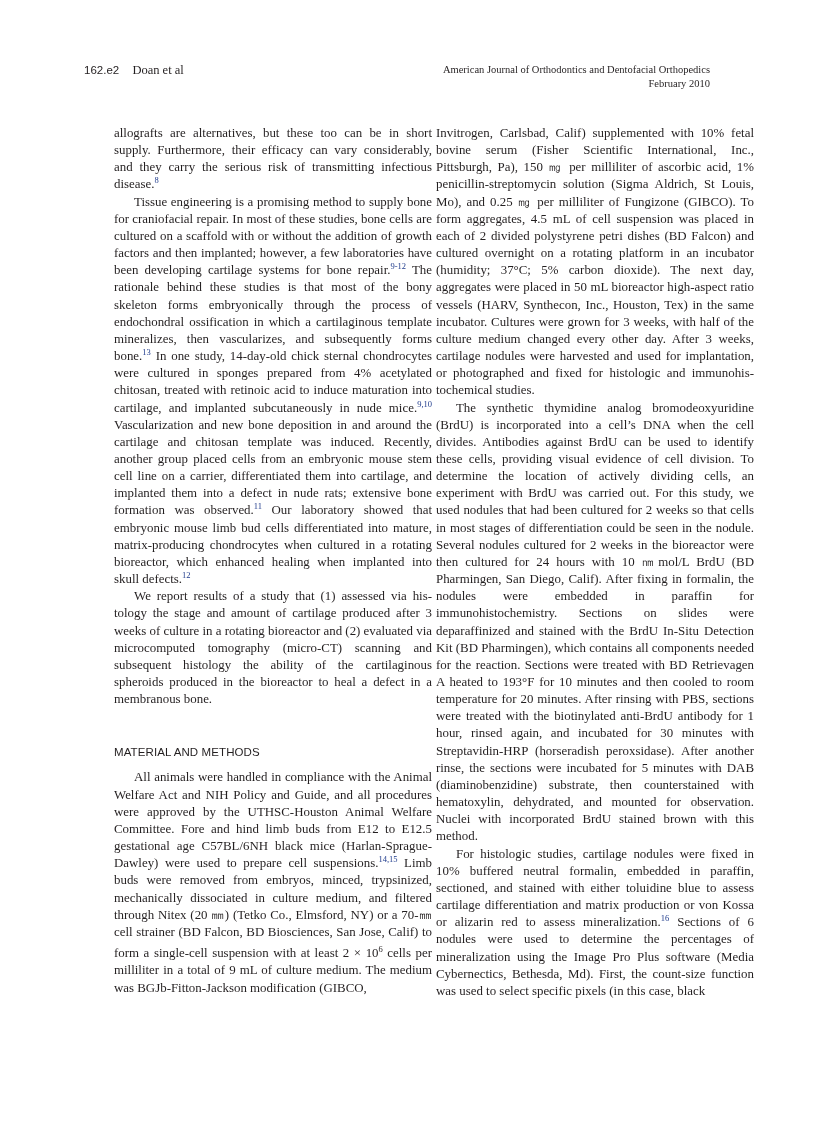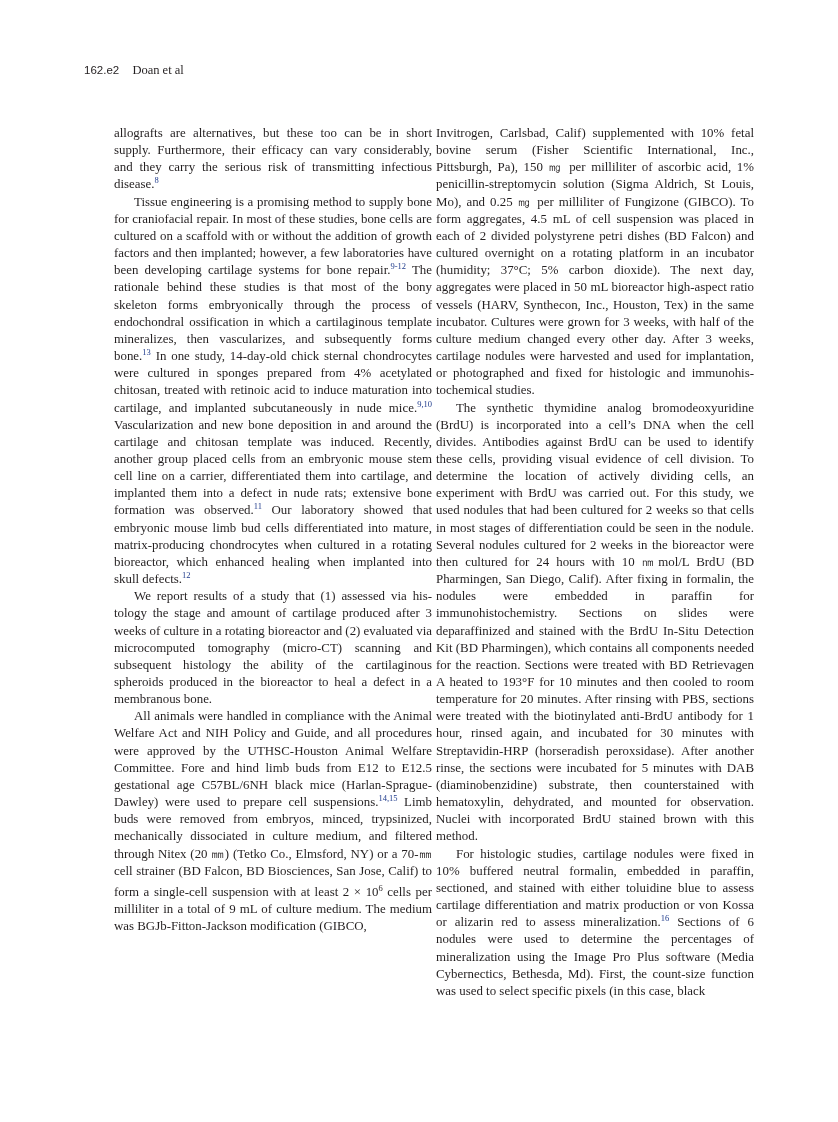--- a/index.html
+++ b/index.html
@@ -20,28 +20,33 @@
 </head>
 <body>
 
 <div class="page">
 
   <div class="hdr-left">
     <span class="pg">162.e2</span>
     <span class="auth">Doan et al</span>
   </div>
 
+  <div class="hdr-right">
+    <div>American Journal of Orthodontics and Dentofacial Orthopedics</div>
+    <div>February 2010</div>
+  </div>
 
   <div class="col col-left">
     <p><span>allografts are alternatives, but these too can be in short supply. Furthermore, their efficacy can vary consider­ably, and they carry the serious risk of transmitting infectious disease.</span><sup class="cite">8</sup></p>
 
     <p class="indent"><span>Tissue engineering is a promising method to supply bone for craniofacial repair. In most of these studies, bone cells are cultured on a scaffold with or without the addition of growth factors and then implanted; how­ever, a few laboratories have been developing cartilage systems for bone repair.</span><sup class="cite">9-12</sup><span> The rationale behind these studies is that most of the bony skeleton forms embryon­ically through the process of endochondral ossification in which a cartilaginous template mineralizes, then vas­cularizes, and subsequently forms bone.</span><sup class="cite">13</sup><span> In one study, 14-day-old chick sternal chondrocytes were cultured in sponges prepared from 4% acetylated chitosan, treated with retinoic acid to induce maturation into cartilage, and implanted subcutaneously in nude mice.</span><sup class="cite">9,10</sup><span> Vascularization and new bone deposition in and around the cartilage and chitosan template was in­duced. Recently, another group placed cells from an em­bryonic mouse stem cell line on a carrier, differentiated them into cartilage, and implanted them into a defect in nude rats; extensive bone formation was observed.</span><sup class="cite">11</sup><span> Our laboratory showed that embryonic mouse limb bud cells differentiated into mature, matrix-producing chondrocytes when cultured in a rotating bioreactor, which enhanced healing when implanted into skull defects.</span><sup class="cite">12</sup></p>
 
     <p class="indent"><span>We report results of a study that (1) assessed via his­tology the stage and amount of cartilage produced after 3 weeks of culture in a rotating bioreactor and (2) eval­uated via microcomputed tomography (micro-CT) scanning and subsequent histology the ability of the car­tilaginous spheroids produced in the bioreactor to heal a defect in a membranous bone.</span></p>
 
+    <p class="section-heading">MATERIAL AND METHODS</p>
 
     <p class="indent"><span>All animals were handled in compliance with the Animal Welfare Act and NIH Policy and Guide, and all procedures were approved by the UTHSC-Houston Animal Welfare Committee. Fore and hind limb buds from E12 to E12.5 gestational age C57BL/6NH black mice (Harlan-Sprague-Dawley) were used to prepare cell suspensions.</span><sup class="cite">14,15</sup><span> Limb buds were removed from embryos, minced, trypsinized, mechanically dissociated in culture medium, and filtered through Nitex (20 ㎜) (Tetko Co., Elmsford, NY) or a 70-㎜ cell strainer (BD Falcon, BD Biosciences, San Jose, Calif) to form a single-cell suspension with at least 2 × 10</span><sup style="font-size:8.5px">6</sup><span> cells per milliliter in a total of 9 mL of culture medium. The me­dium was BGJb-Fitton-Jackson modification (GIBCO,</span></p>
   </div>
 
   <div class="col col-right">
     <p><span>Invitrogen, Carlsbad, Calif) supplemented with 10% fe­tal bovine serum (Fisher Scientific International, Inc., Pittsburgh, Pa), 150 ㎎ per milliliter of ascorbic acid, 1% penicillin-streptomycin solution (Sigma Aldrich, St Louis, Mo), and 0.25 ㎎ per milliliter of Fungizone (GIBCO). To form aggregates, 4.5 mL of cell suspen­sion was placed in each of 2 divided polystyrene petri dishes (BD Falcon) and cultured overnight on a rotating platform in an incubator (humidity; 37°C; 5% carbon dioxide). The next day, aggregates were placed in 50 mL bioreactor high-aspect ratio vessels (HARV, Synthe­con, Inc., Houston, Tex) in the same incubator. Cultures were grown for 3 weeks, with half of the culture me­dium changed every other day. After 3 weeks, cartilage nodules were harvested and used for implantation, or photographed and fixed for histologic and immunohis­tochemical studies.</span></p>
 
     <p class="indent"><span>The synthetic thymidine analog bromodeoxyuridine (BrdU) is incorporated into a cell’s DNA when the cell divides. Antibodies against BrdU can be used to identify these cells, providing visual evidence of cell division. To determine the location of actively dividing cells, an experiment with BrdU was carried out. For this study, we used nodules that had been cultured for 2 weeks so that cells in most stages of differentiation could be seen in the nodule. Several nodules cultured for 2 weeks in the bioreactor were then cultured for 24 hours with 10 ㎚mol/L BrdU (BD Pharmingen, San Diego, Calif). Af­ter fixing in formalin, the nodules were embedded in paraffin for immunohistochemistry. Sections on slides were deparaffinized and stained with the BrdU In-Situ Detection Kit (BD Pharmingen), which contains all components needed for the reaction. Sections were treated with BD Retrievagen A heated to 193°F for 10 minutes and then cooled to room temperature for 20 minutes. After rinsing with PBS, sections were treated with the biotinylated anti-BrdU antibody for 1 hour, rinsed again, and incubated for 30 minutes with Strepta­vidin-HRP (horseradish peroxsidase). After another rinse, the sections were incubated for 5 minutes with DAB (diaminobenzidine) substrate, then counterstained with hematoxylin, dehydrated, and mounted for obser­vation. Nuclei with incorporated BrdU stained brown with this method.</span></p>
 
     <p class="indent"><span>For histologic studies, cartilage nodules were fixed in 10% buffered neutral formalin, embedded in paraffin, sectioned, and stained with either toluidine blue to assess cartilage differentiation and matrix production or von Kossa or alizarin red to assess mineralization.</span><sup class="cite">16</sup><span> Sections of 6 nodules were used to determine the percentages of mineralization using the Image Pro Plus software (Media Cybernectics, Bethesda, Md). First, the count-size func­tion was used to select specific pixels (in this case, black</span></p>

